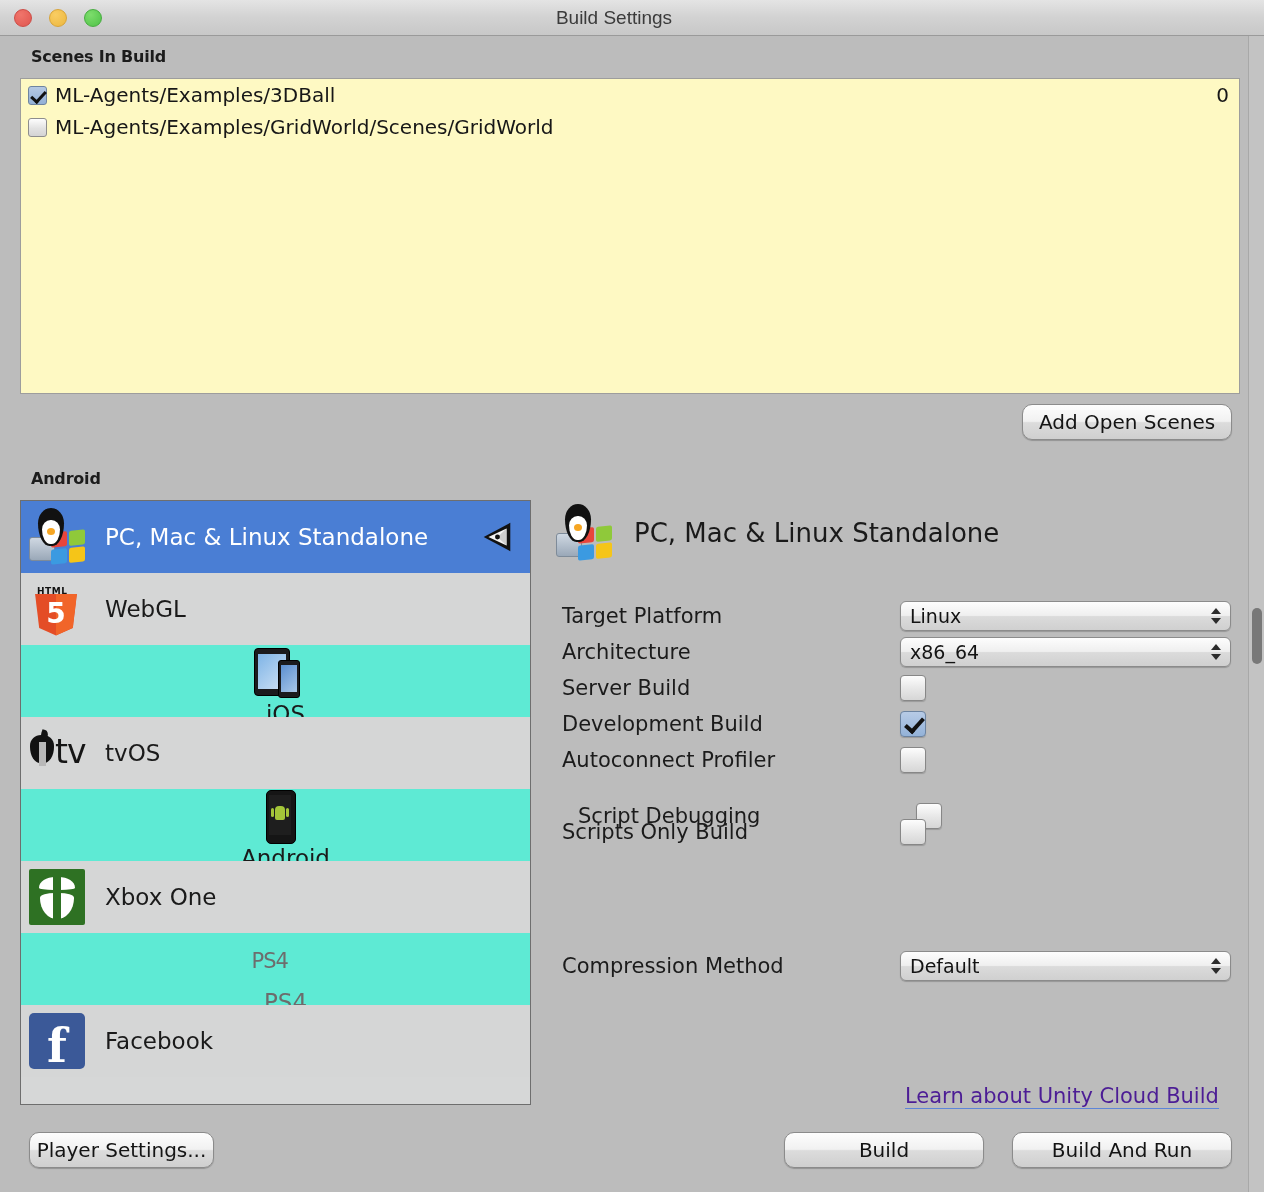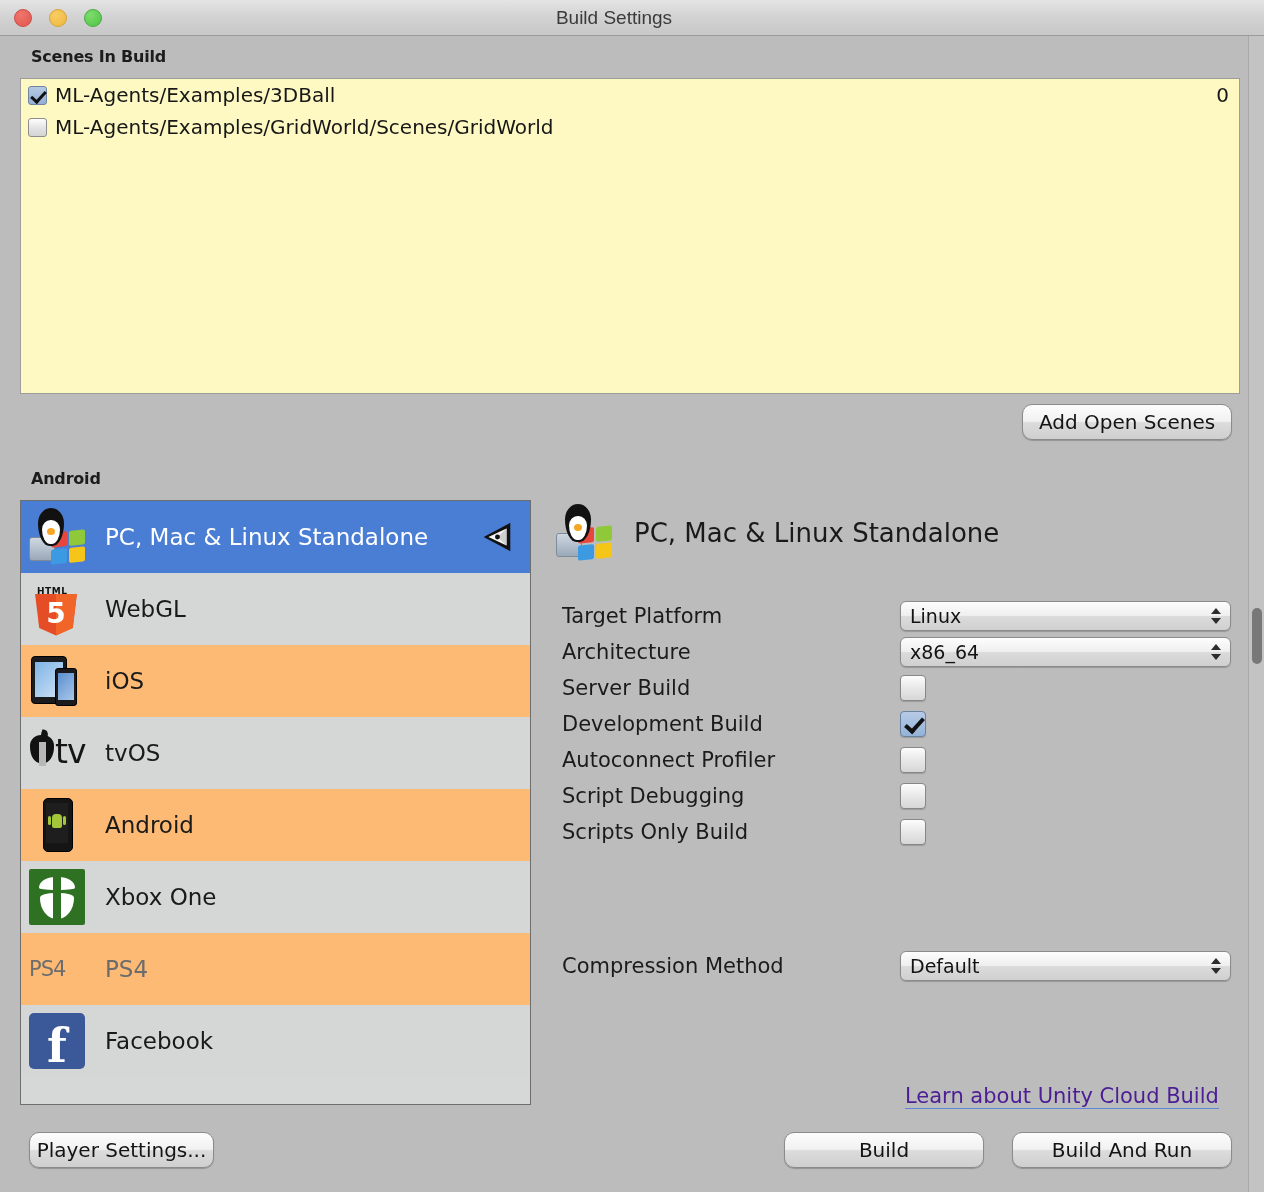--- a/index.html
+++ b/index.html
@@ -159,21 +159,21 @@
     box-sizing: border-box;
     overflow: hidden;
   }
   .plat-row {
     position: relative;
     height: 72px;
     display: flex;
     align-items: center;
     box-sizing: border-box;
   }
-  .plat-row.alt      { background: #fdba74; }
+  .plat-row.alt      { background: #5eead4; flex-direction: column; }
   .plat-row.base     { background: #d5d6d6; }
   .plat-row.selected { background: #4a7ed4; }
   .plat-icon {
     width: 56px;
     height: 56px;
     margin-left: 8px;
     flex: 0 0 auto;
     position: relative;
     display: flex;
     align-items: center;
@@ -641,21 +641,21 @@
   <div class="setting-row" style="top:706px;">
     <div class="setting-label">Development Build</div>
     <div class="chkbox on"></div>
   </div>
 
   <div class="setting-row" style="top:742px;">
     <div class="setting-label">Autoconnect Profiler</div>
     <div class="chkbox"></div>
   </div>
 
-  <div class="setting-row" style="top:778px;">
+  <div class="setting-row" style="top:798px;margin-left:16px;">
     <div class="setting-label">Script Debugging</div>
     <div class="chkbox"></div>
   </div>
 
   <div class="setting-row" style="top:814px;">
     <div class="setting-label">Scripts Only Build</div>
     <div class="chkbox"></div>
   </div>
 
   <div class="setting-row" style="top:948px;">

